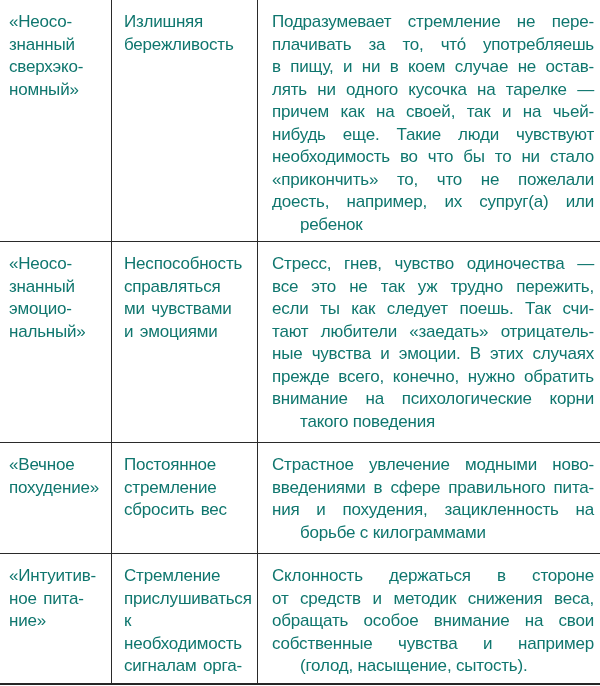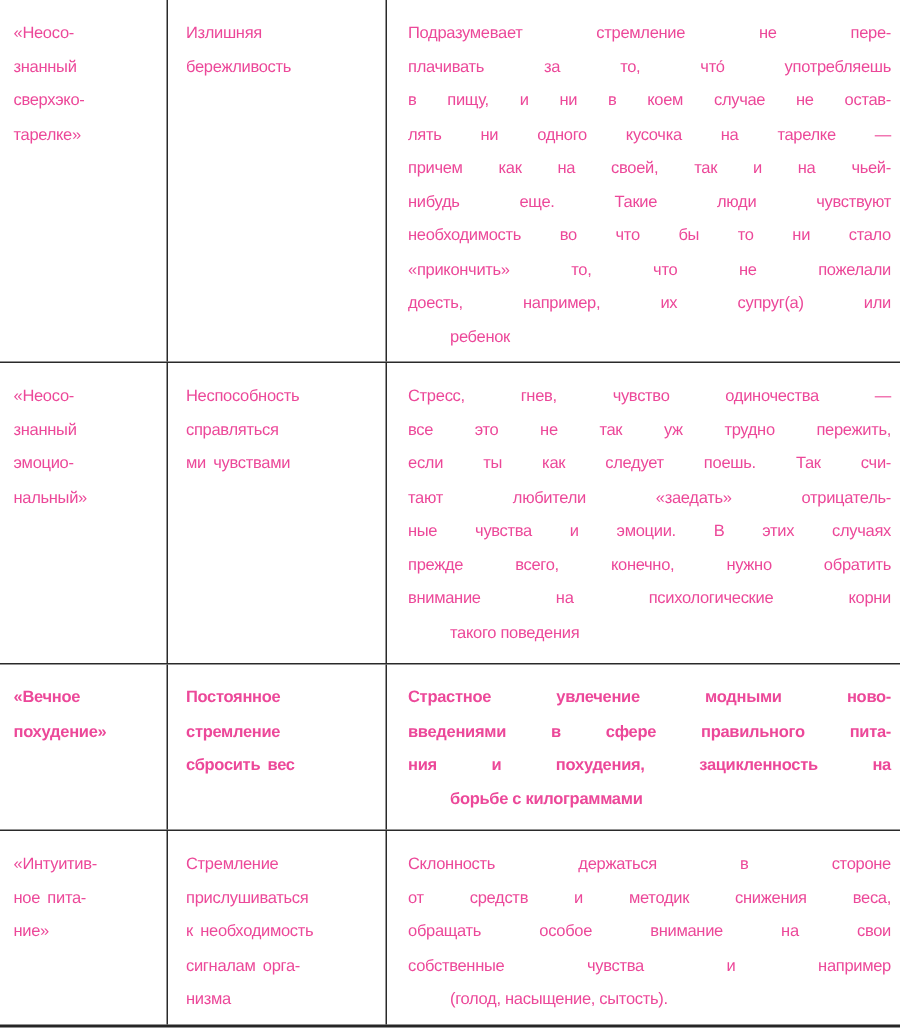--- a/index.html
+++ b/index.html
@@ -5,42 +5,42 @@
   html, body {
     margin: 0;
     padding: 0;
     background: #ffffff;
   }
   .page {
     position: relative;
     width: 600px;
     height: 686px;
     background: #ffffff;
-    color: #ec4899;
+    color: #0f766e;
     font-family: "Liberation Sans", sans-serif;
-    font-size: 11px;
+    font-size: 17px;
     line-height: 22.5px;
     letter-spacing: -0.2px;
     overflow: hidden;
   }
   .table {
     width: 600px;
     height: 683px;
     border-bottom: 2px solid #262626;
     box-sizing: content-box;
   }
   .row {
     display: grid;
     grid-template-columns: 112px 146px 342px;
     box-sizing: border-box;
   }
   .row.sep { border-bottom: 1.4px solid #2a2a2a; }
   .row-1 { height: 242px; }
   .row-2 { height: 201px; }
-  .row-3 { height: 111px; font-weight: bold; }
+  .row-3 { height: 111px; }
   .row-4 { height: 129px; }
   .cell {
     box-sizing: border-box;
     overflow: hidden;
   }
   .c1 {
     border-right: 1.4px solid #2a2a2a;
     padding: 11px 4px 0 9px;
     word-spacing: 2px;
   }
@@ -65,21 +65,21 @@
 <body>
 
 <div class="page">
   <div class="table">
 
     <div class="row row-1 sep">
       <div class="cell c1">
           <div class="line">«Неосо-</div>
           <div class="line">знанный</div>
           <div class="line">сверхэко-</div>
-          <div class="line">тарелке»</div>
+          <div class="line">номный»</div>
         </div>
       <div class="cell c2">
           <div class="line">Излишняя</div>
           <div class="line">бережливость</div>
         </div>
       <div class="cell c3">
           <div class="line">Подразумевает стремление не пере-</div>
           <div class="line">плачивать за то, что́ употребляешь</div>
           <div class="line">в пищу, и ни в коем случае не остав-</div>
           <div class="line">лять ни одного кусочка на тарелке —</div>
@@ -96,20 +96,21 @@
       <div class="cell c1">
           <div class="line">«Неосо-</div>
           <div class="line">знанный</div>
           <div class="line">эмоцио-</div>
           <div class="line">нальный»</div>
         </div>
       <div class="cell c2">
           <div class="line">Неспособность</div>
           <div class="line">справляться</div>
           <div class="line">ми чувствами</div>
+          <div class="line">и эмоциями</div>
         </div>
       <div class="cell c3">
           <div class="line">Стресс, гнев, чувство одиночества —</div>
           <div class="line">все это не так уж трудно пережить,</div>
           <div class="line">если ты как следует поешь. Так счи-</div>
           <div class="line">тают любители «заедать» отрицатель-</div>
           <div class="line">ные чувства и эмоции. В этих случаях</div>
           <div class="line">прежде всего, конечно, нужно обратить</div>
           <div class="line">внимание на психологические корни</div>
           <div class="line">такого поведения</div>

